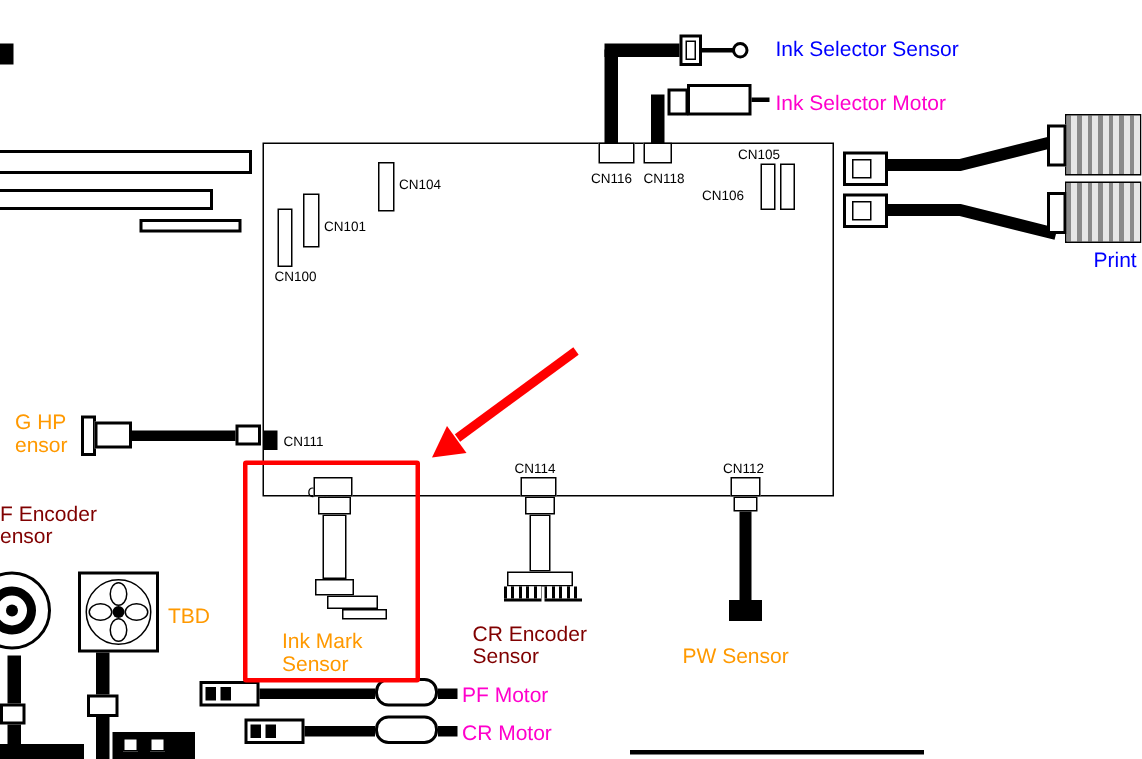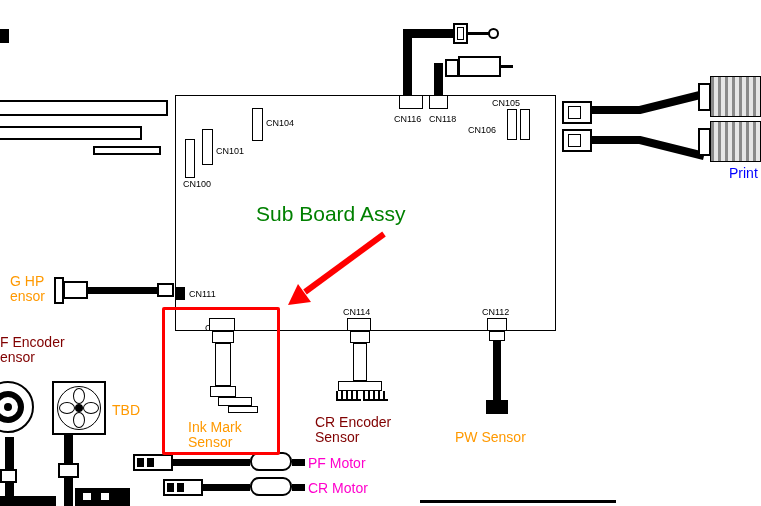--- a/index.html
+++ b/index.html
@@ -21,21 +21,20 @@
 <body>
 
 <div id="canvas">
 
   <div class="fill" style="left:0;top:29px;width:9px;height:14px;"></div>
   <div class="plug" style="left:-6px;top:100px;width:174px;height:16px;"></div>
   <div class="plug" style="left:-6px;top:126px;width:148px;height:14px;"></div>
   <div class="plug" style="left:93px;top:146px;width:68px;height:9px;"></div>
 
   <div class="outl" style="left:175px;top:95px;width:381px;height:236px;border-width:1.5px;"></div>
-  <div class="lbl title" style="left: 256px; top: 203px; color: rgb(0, 128, 0);">Sub Board Assy</div>
 
   <div class="outl" style="left:252px;top:108px;width:11px;height:33px;"></div>
   <div class="cn" style="left:266px;top:119px;">CN104</div>
 
   <div class="outl" style="left:202px;top:129px;width:11px;height:36px;"></div>
   <div class="cn" style="left:216px;top:147px;">CN101</div>
 
   <div class="outl" style="left:185px;top:139px;width:10px;height:39px;"></div>
   <div class="cn" style="left:183px;top:180px;">CN100</div>
 
@@ -61,25 +60,27 @@
 
   <div class="cn" style="left:482px;top:308px;">CN112</div>
   <div class="outl" style="left:487px;top:318px;width:20px;height:13px;"></div>
 
   <div class="fill" style="left:403px;top:33px;width:9px;height:63px;"></div>
   <div class="fill" style="left:403px;top:29px;width:52px;height:9px;"></div>
   <div class="plug" style="left:453px;top:23px;width:15px;height:21px;"></div>
   <div class="outl" style="left:457px;top:27px;width:7px;height:13px;"></div>
   <div class="fill" style="left:468px;top:32px;width:21px;height:3px;"></div>
   <div class="plug circ" style="left:488px;top:28px;width:11px;height:11px;"></div>
+  <div class="lbl" style="left: 517px; top: 25px; color: rgb(0, 0, 255);">Ink Selector Sensor</div>
 
   <div class="fill" style="left:434px;top:63px;width:9px;height:33px;"></div>
   <div class="plug" style="left:445px;top:59px;width:14px;height:18px;"></div>
   <div class="plug" style="left:458px;top:56px;width:43px;height:21px;"></div>
   <div class="fill" style="left:501px;top:65px;width:12px;height:3px;"></div>
+  <div class="lbl" style="left: 517px; top: 61px; color: rgb(255, 0, 204);">Ink Selector Motor</div>
 
   <div class="plug" style="left:562px;top:101px;width:30px;height:23px;"></div>
   <div class="outl" style="left:568px;top:106px;width:13px;height:13px;"></div>
   <div class="plug" style="left:562px;top:129px;width:30px;height:23px;"></div>
   <div class="outl" style="left:568px;top:134px;width:13px;height:13px;"></div>
   <svg class="abs" style="left:590px;top:88px;" width="120" height="80" viewBox="0 0 120 80">
     <polyline points="2,22 50,22 114,6" fill="none" stroke="#000" stroke-width="8"></polyline>
     <polyline points="2,52 50,52 114,68" fill="none" stroke="#000" stroke-width="8"></polyline>
   </svg>
   <div class="stripes" style="left:710px;top:76px;width:51px;height:41px;"></div>

